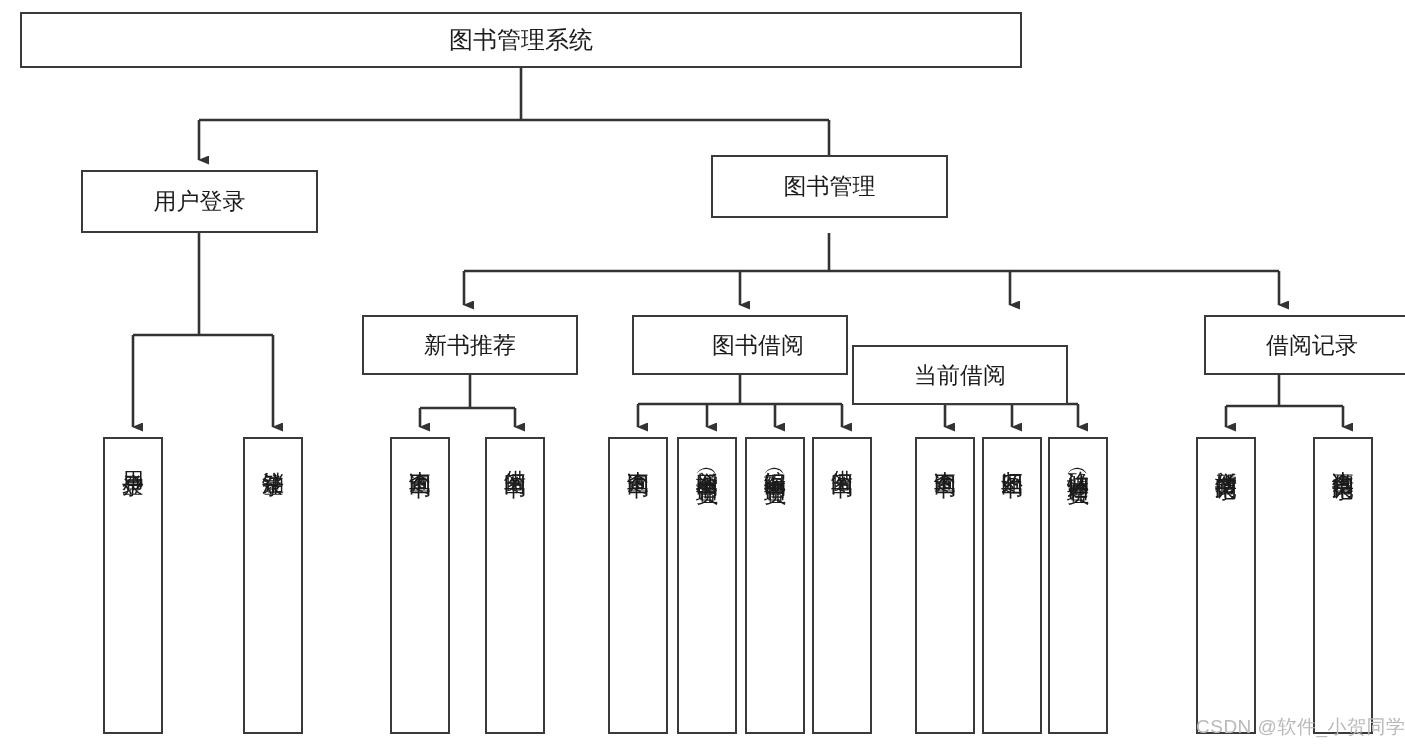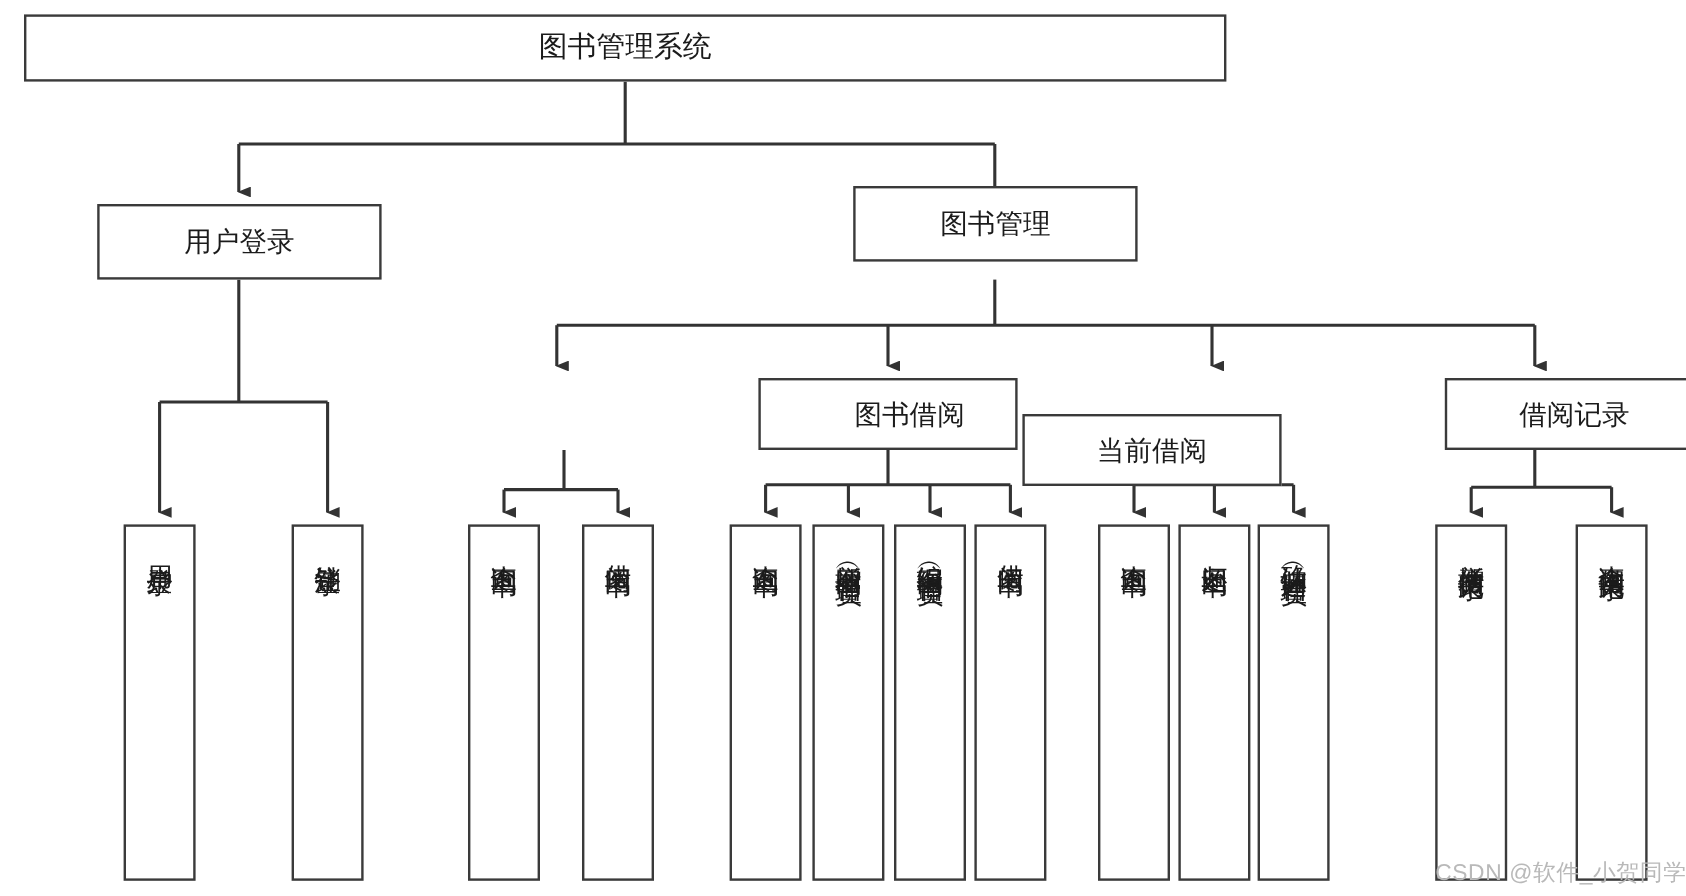--- a/index.html
+++ b/index.html
@@ -128,20 +128,23 @@
     <span class="label">图书管理系统</span>
   </div>
 
   <div class="node horiz" style="left:81px; top:170px; width:237px; height:63px;">
     <span class="label">用户登录</span>
   </div>
   <div class="node horiz" style="left:711px; top:155px; width:237px; height:63px;">
     <span class="label">图书管理</span>
   </div>
 
+  <div class="node horiz" style="left:362px; top:315px; width:216px; height:60px;">
+    <span class="label">新书推荐</span>
+  </div>
   <div class="node horiz" style="left:632px; top:315px; width:216px; height:60px;padding-left:36px;">
     <span class="label">图书借阅</span>
   </div>
   <div class="node horiz" style="left:852px; top:315px; width:216px; height:60px;margin-top:30px;">
     <span class="label">当前借阅</span>
   </div>
   <div class="node horiz" style="left:1204px; top:315px; width:216px; height:60px;">
     <span class="label">借阅记录</span>
   </div>
 

